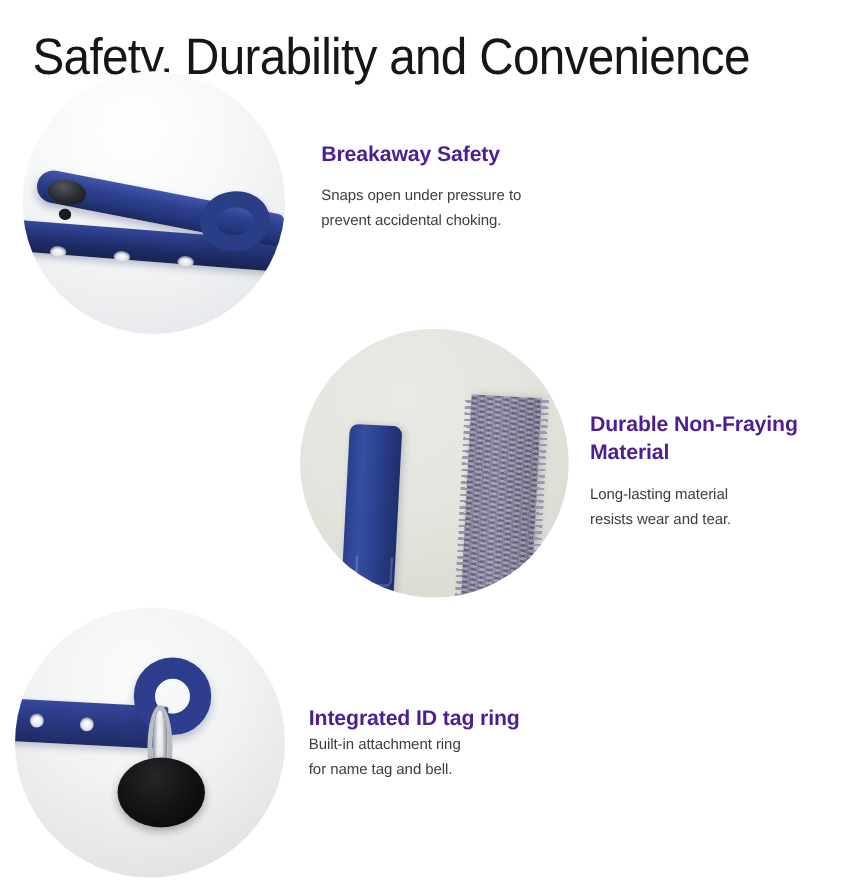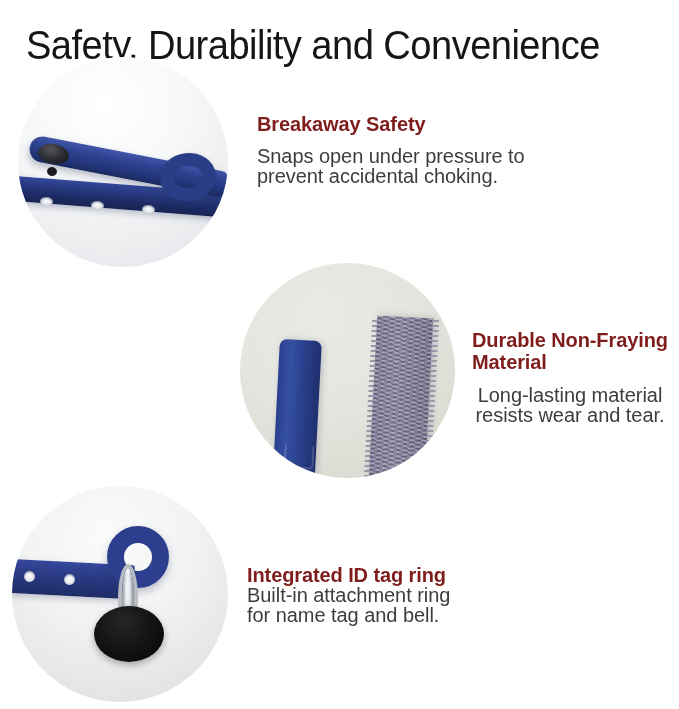--- a/index.html
+++ b/index.html
@@ -23,41 +23,41 @@
     color:#161616;
     letter-spacing:-0.6px;
     transform:scaleX(0.93);
     transform-origin:left top;
     white-space:nowrap;
   }
 
   
   .feature{position:absolute;}
   .f-head{
-    font-size:20px;
+    font-size:17px;
     line-height:22px;
     font-weight:700;
-    color:#7f1d1d;
+    color:#4c1d95;
     letter-spacing:-0.1px;
     margin:0;
     white-space:pre-line;
   }
   .f-body{
-    font-size:20px;
+    font-size:12px;
     line-height:19.5px;
     font-weight:400;
     color:#3d3d3d;
     letter-spacing:-0.05px;
     margin:0;
     white-space:pre-line;
   }
   .f1{left:257px; top:113px; width:300px;}
   .f1 .f-body{margin-top:12px;}
   .f2{left:472px; top:329px; width:196px;}
-  .f2 .f-body{margin-top:13px;text-align:center;}
+  .f2 .f-body{margin-top:13px;}
   .f3{left:247px; top:564px; width:300px;}
   .f3 .f-body{}
 
   
   .circle{
     position:absolute;
     border-radius:50%;
     overflow:hidden;
   }
   .c1{left:18px;  top:57px;  width:210px; height:210px;

